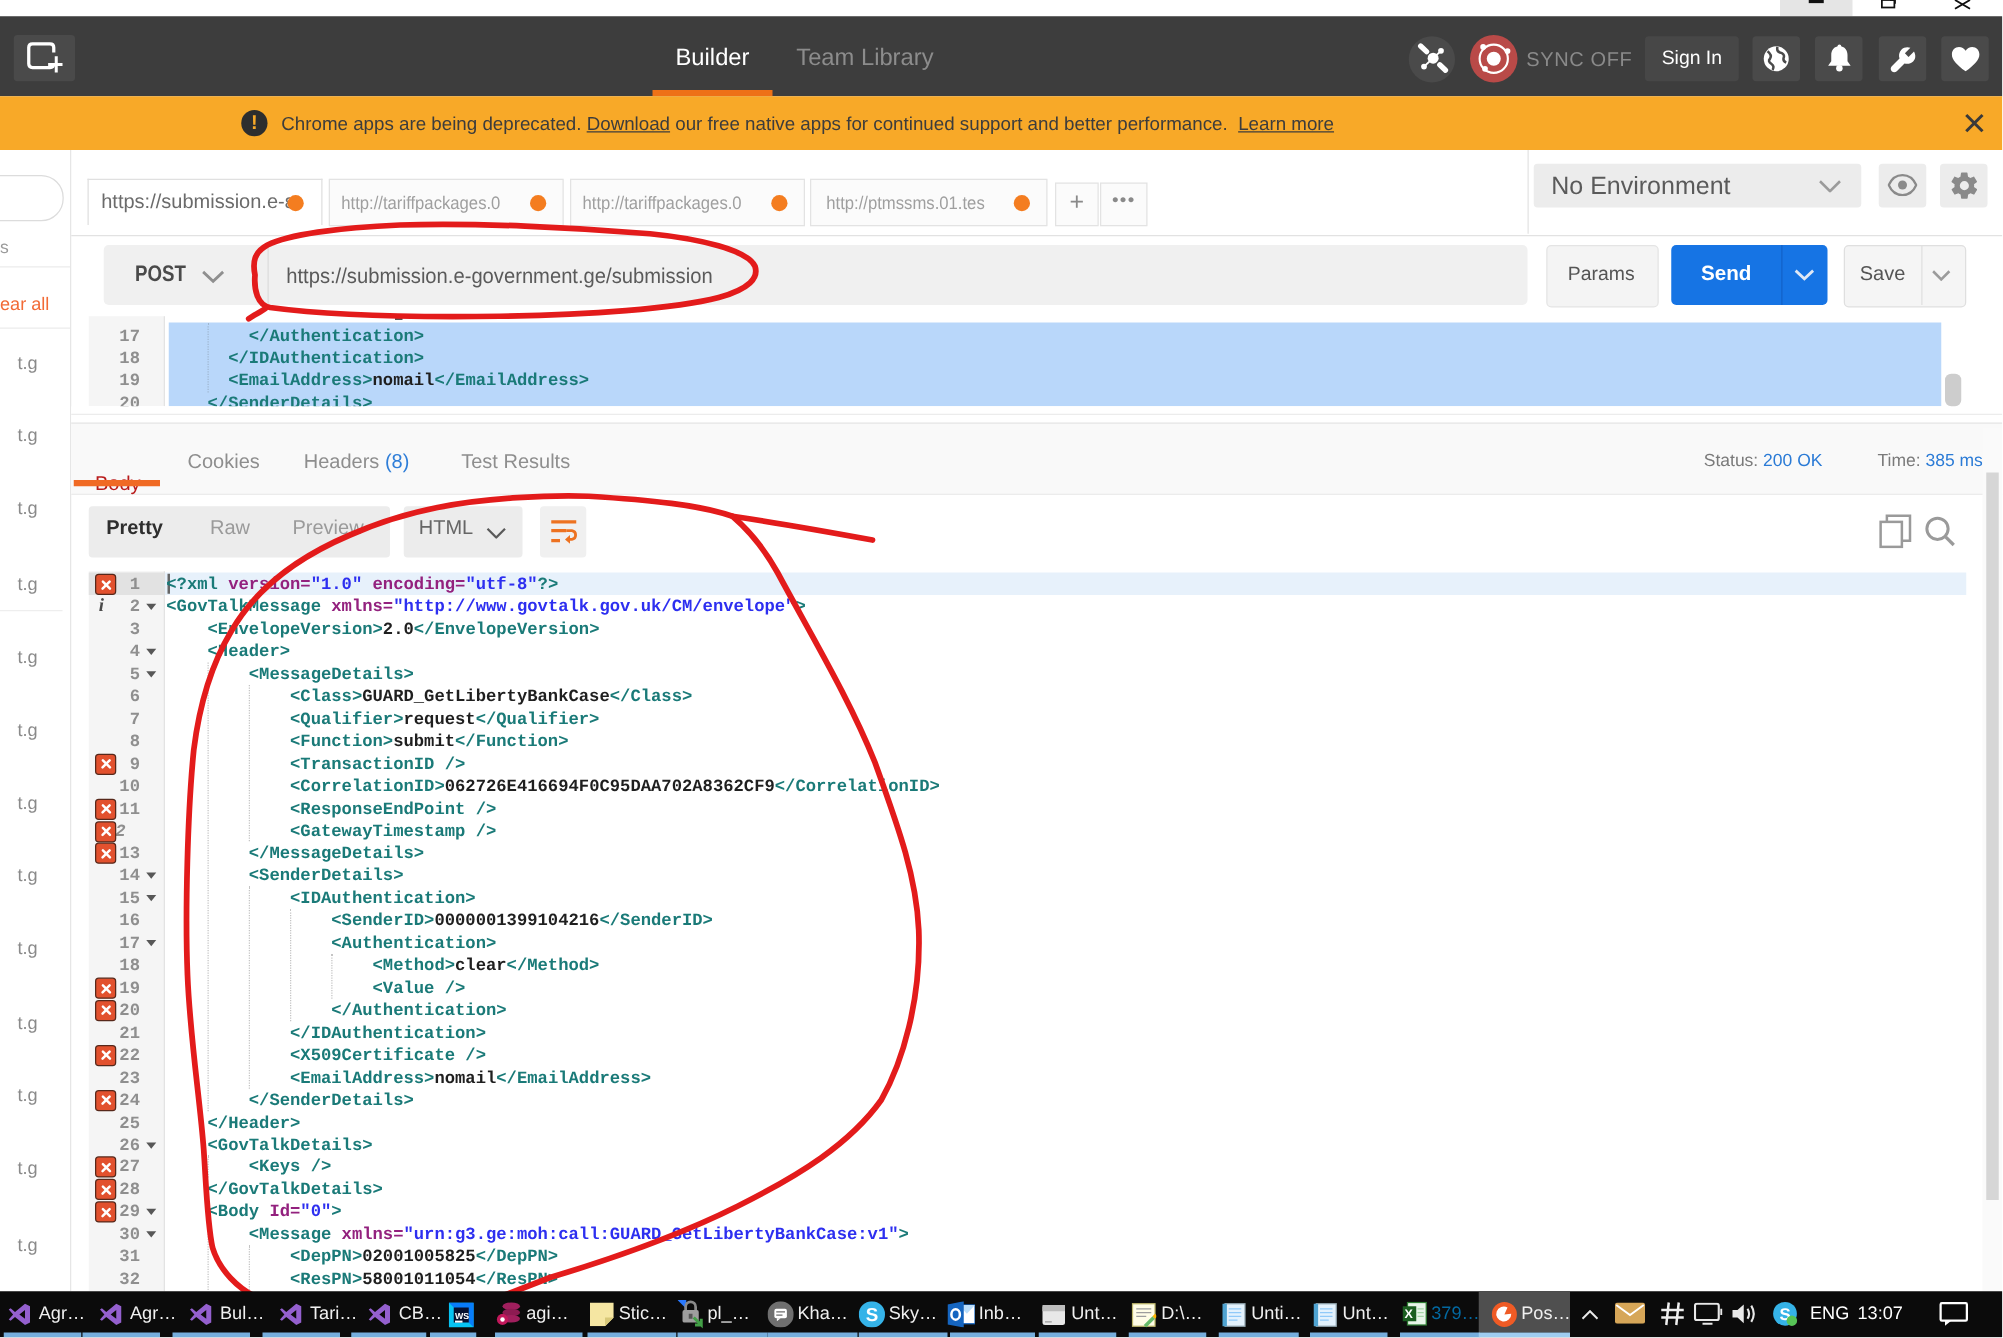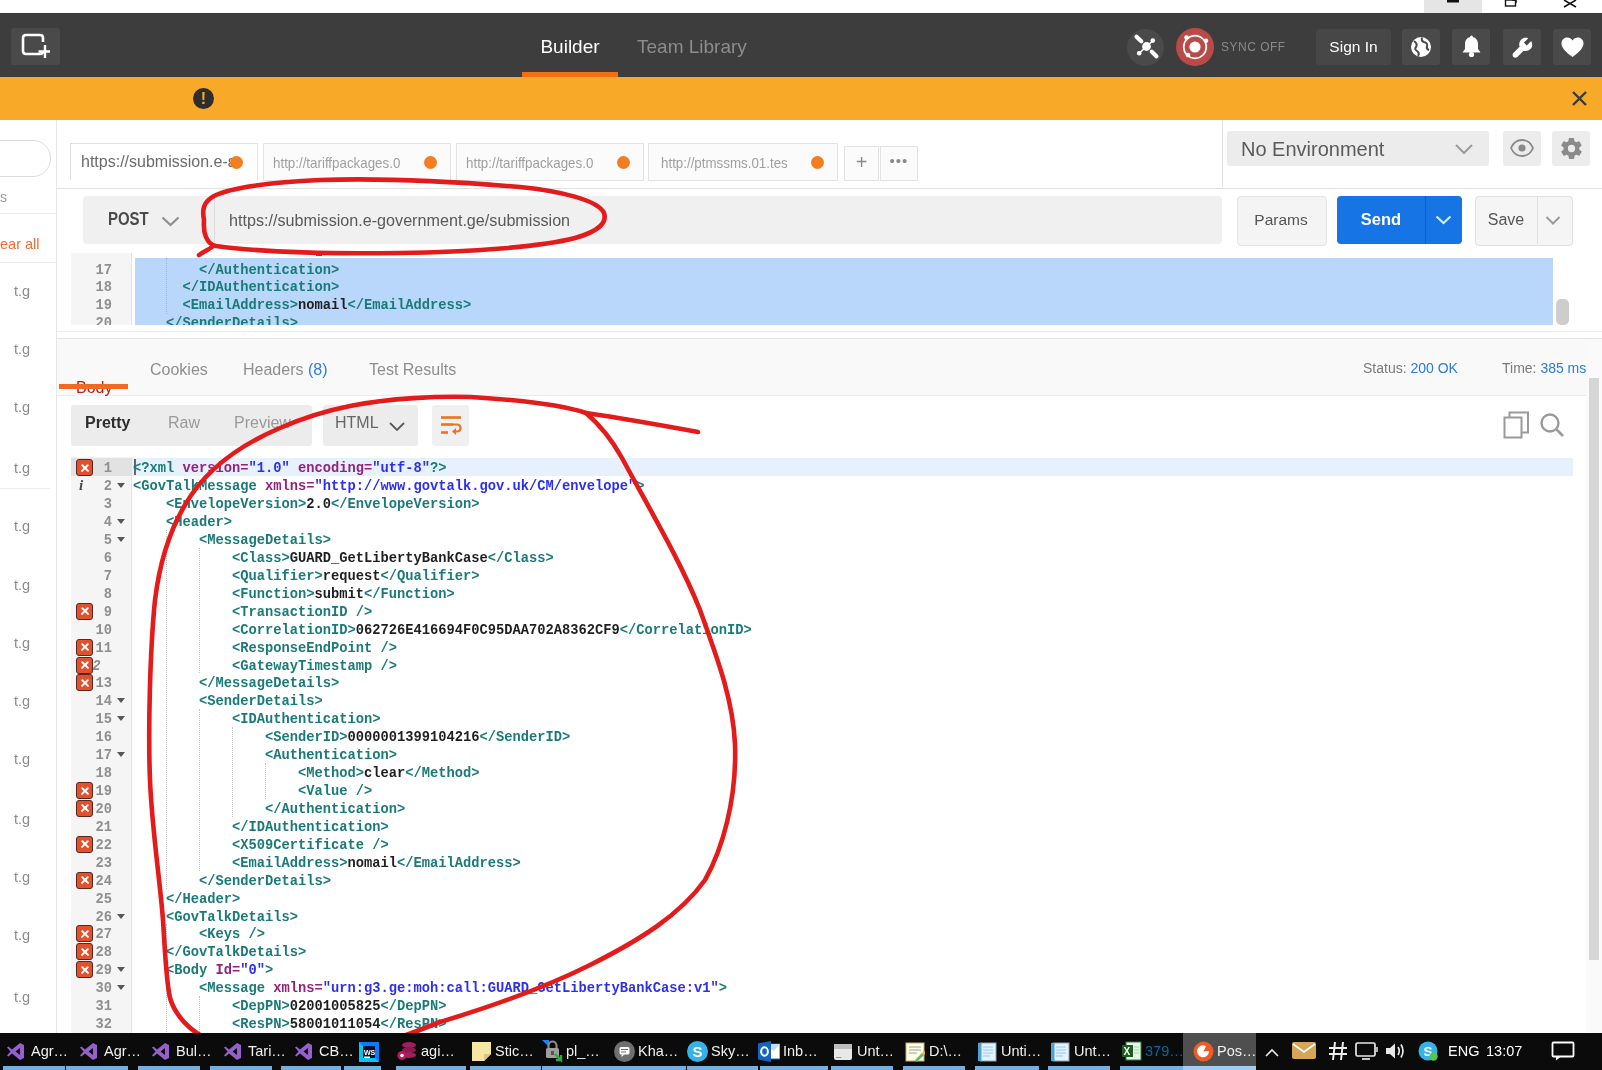--- a/index.html
+++ b/index.html
@@ -58,21 +58,21 @@
   <circle cx="6.2" cy="20.2" r="2.3" fill="#fff"></circle>
 </svg>
 <div class="abs" style="left:1176px;top:28px;width:38px;height:38px;border-radius:50%;background:#b94a48;"></div>
 <svg class="abs" style="left:1176px;top:28px;" width="38" height="38" viewBox="0 0 38 38">
   <circle cx="19" cy="19" r="11.3" fill="none" stroke="#fff" stroke-width="1.7"></circle>
   <circle cx="19" cy="19" r="5.6" fill="#fff"></circle>
   <circle cx="10.5" cy="9.5" r="2.3" fill="#fff"></circle>
   <circle cx="12" cy="27" r="2.3" fill="#fff"></circle>
   <circle cx="30" cy="12.8" r="2.3" fill="#fff"></circle>
 </svg>
-<div class="abs" style="left:1221px;top:40px;color:#8a8a8a;font-size:12px;letter-spacing:0.5px;">SYNC OFF</div>
+<div class="abs" style="left:1221px;top:40px;color:#8a8a8a;font-size:16px;letter-spacing:0.5px;">SYNC OFF</div>
 <div class="tbtn" style="left:1316px;top:29px;width:75px;height:36px;background:#474747;"></div>
 <div class="abs" style="left:1316px;top:38px;width:75px;text-align:center;color:#fff;font-size:15.5px;">Sign In</div>
 <div class="tbtn" style="left:1402px;top:29px;width:38px;height:36px;"></div>
 <div class="tbtn" style="left:1452px;top:29px;width:38px;height:36px;"></div>
 <div class="tbtn" style="left:1503px;top:29px;width:38px;height:36px;"></div>
 <div class="tbtn" style="left:1553px;top:29px;width:38px;height:36px;"></div>
 <svg class="abs" style="left:1409px;top:35px;" width="24" height="24" viewBox="0 0 24 24">
   <circle cx="12" cy="12" r="10" fill="#fff"></circle>
   <path d="M5 6 Q9 9 7 12 Q5 14 8 16 Q11 18 9 21" stroke="#4a4a4a" stroke-width="2" fill="none"></path>
   <path d="M13 2.5 Q12 6 15 7 Q19 8 18 11 Q17 14 20 15" stroke="#4a4a4a" stroke-width="2" fill="none"></path>
@@ -84,20 +84,21 @@
 </svg>
 <svg class="abs" style="left:1510px;top:35px;" width="25" height="25" viewBox="0 0 25 25">
   <path d="M21.2 6.1 L16.8 10.5 L13.9 7.6 L18.3 3.2 C15.9 2.3 13 2.8 11.1 4.7 C9.2 6.6 8.8 9.4 9.6 11.7 L3.4 17.9 C2.3 19 2.3 20.8 3.4 21.9 C4.5 23 6.3 23 7.4 21.9 L13.6 15.7 C15.9 16.5 18.6 16 20.5 14.1 C22.4 12.2 22.9 9.4 21.2 6.1 Z" fill="#fff"></path>
 </svg>
 <svg class="abs" style="left:1561px;top:37px;" width="23" height="21" viewBox="0 0 23 21">
   <path d="M11.5 20 C4 14.5 0.5 10.5 0.5 6.5 C0.5 3 3 0.5 6.2 0.5 C8.4 0.5 10.4 1.7 11.5 3.6 C12.6 1.7 14.6 0.5 16.8 0.5 C20 0.5 22.5 3 22.5 6.5 C22.5 10.5 19 14.5 11.5 20 Z" fill="#fff"></path>
 </svg>
 
 <div class="abs" style="left:0;top:77px;width:1602px;height:43px;background:#f8a928;"></div>
 <div class="abs" style="left:193px;top:88px;width:21px;height:21px;border-radius:50%;background:#2e2e2e;color:#f8a928;text-align:center;font-size:16px;font-weight:bold;line-height:21px;">!</div>
+<div class="abs" style="left:225px;top:91px;font-size:15px;color:#3c3c3c;">Chrome apps are being deprecated. <u>Download</u> our free native apps for continued support and better performance. &nbsp;<u>Learn more</u></div>
 <svg class="abs" style="left:1571px;top:90px;" width="17" height="17" viewBox="0 0 17 17">
   <path d="M2 2 L15 15 M15 2 L2 15" stroke="#3a3a3a" stroke-width="2.4"></path>
 </svg>
 
 <div class="abs" style="left:0;top:120px;width:56px;height:913px;background:#fff;border-right:1px solid #e6e6e6;"></div>
 <div class="abs" style="left:-40px;top:140px;width:89px;height:35px;border:1px solid #dcdcdc;border-radius:18px;background:#fff;"></div>
 <div class="abs" style="left:0px;top:189px;color:#9a9a9a;font-size:14px;">s</div>
 <div class="abs" style="left:0;top:213px;width:56px;height:1px;background:#ebebeb;"></div>
 <div class="abs" style="left:0px;top:236px;color:#f26b37;font-size:14.5px;">ear all</div>
 <div class="abs" style="left:0;top:262px;width:56px;height:1px;background:#ebebeb;"></div>

